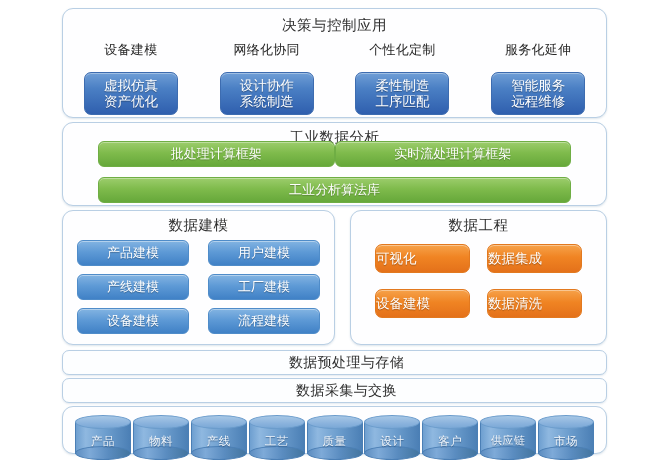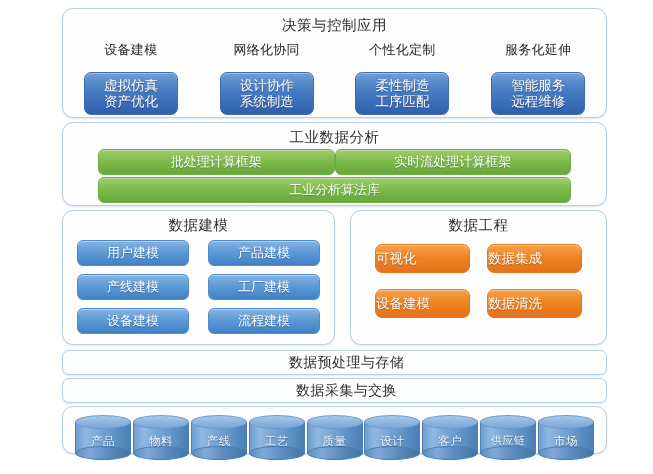--- a/index.html
+++ b/index.html
@@ -80,21 +80,21 @@
   
   #layer-analysis { top: 122px; height: 84px; }
   #layer-analysis .panel-title { margin-top: 7px; }
   .green-row {
     position: absolute;
     left: 35px;
     right: 35px;
     display: flex;
     justify-content: space-between;
   }
-  #green-row-1 { top: 26px; }
+  #green-row-1 { top: 18px; }
   #green-row-2 { top: 54px; }
   .chip-green {
     box-sizing: border-box;
     padding: 3px 0 4px 0;
     border-radius: 6px;
     background: linear-gradient(180deg,#9ccd6c 0%,#7fbb4c 45%,#66a83a 100%);
     border: 1px solid #6fae44;
     color: #ffffff;
     font-size: 13px;
     line-height: 17px;
@@ -306,22 +306,22 @@
       <div class="chip-green g-half">实时流处理计算框架</div>
     </div>
     <div class="green-row" id="green-row-2">
       <div class="chip-green g-full">工业分析算法库</div>
     </div>
   </div>
 
   <div class="panel" id="layer-modeling">
     <div class="panel-title">数据建模</div>
     <div class="grid2">
+      <div class="chip-blue-light">产品建模</div>
       <div class="chip-blue-light">用户建模</div>
-      <div class="chip-blue-light">产品建模</div>
       <div class="chip-blue-light">产线建模</div>
       <div class="chip-blue-light">工厂建模</div>
       <div class="chip-blue-light">设备建模</div>
       <div class="chip-blue-light">流程建模</div>
     </div>
   </div>
 
   <div class="panel" id="layer-engineering">
     <div class="panel-title">数据工程</div>
     <div class="eng-grid">

